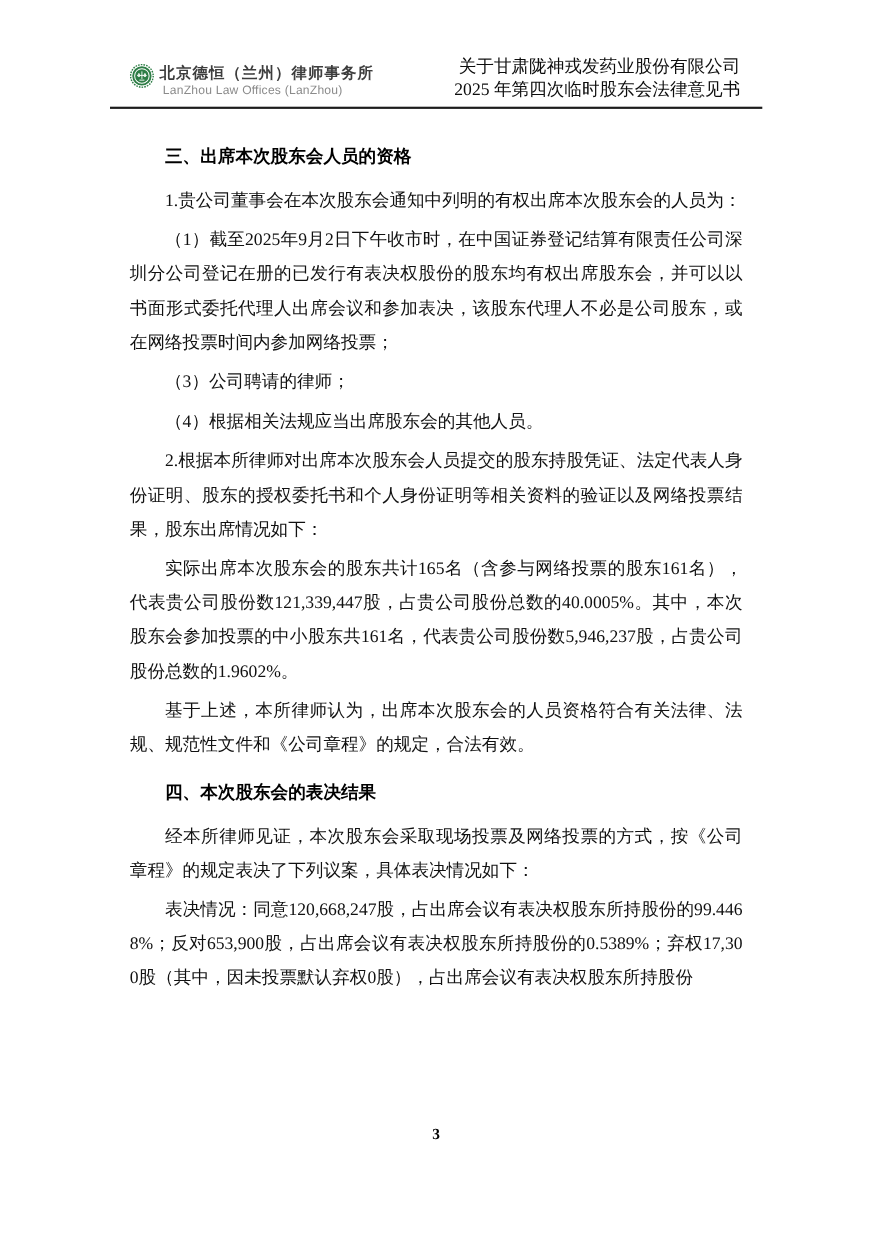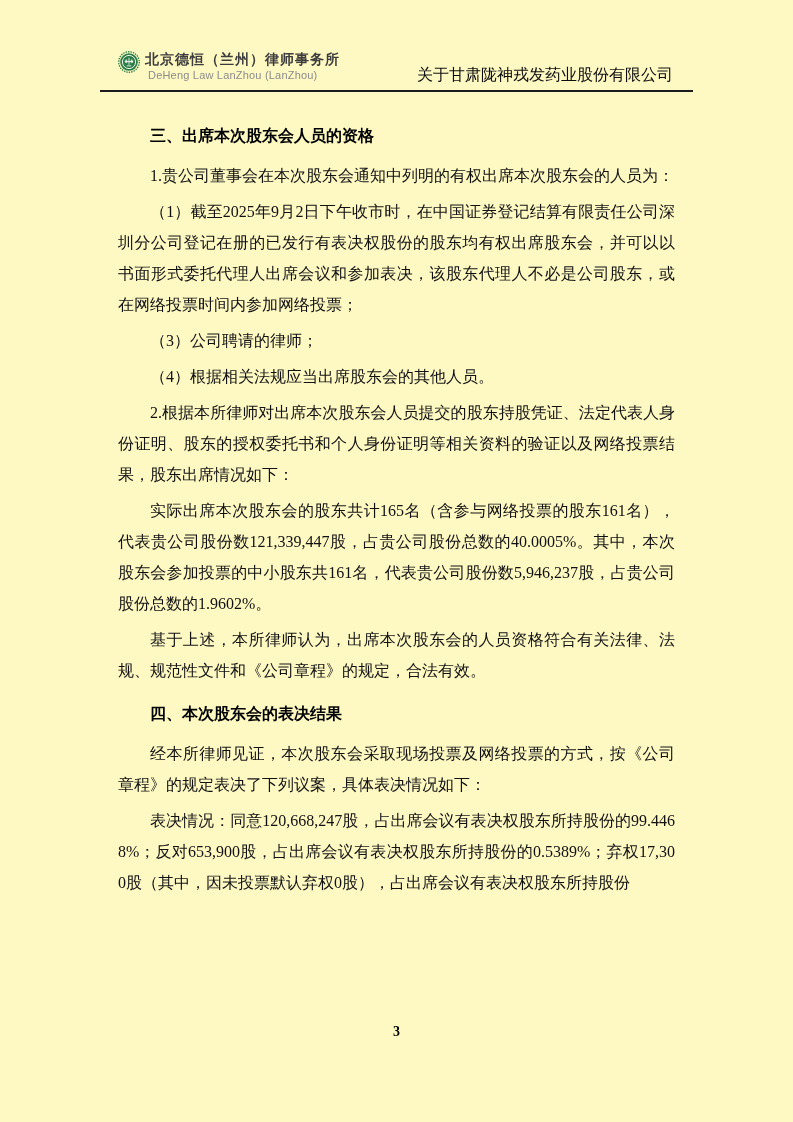--- a/index.html
+++ b/index.html
@@ -2,21 +2,21 @@
 <html><head>
 <meta charset="utf-8">
 <style>
   * { margin: 0; padding: 0; box-sizing: border-box; }
   html, body { background: #e8e8e8; }
   .page {
     position: relative;
     width: 793px;
     height: 1122px;
     margin: 0 auto;
-    background: #fef9c3;
+    background: #ffffff;
     font-family: "Liberation Serif", "DejaVu Serif", serif;
     color: #111111;
     overflow: hidden;
   }
   
   .header {
     display: flex;
     justify-content: space-between;
     align-items: flex-end;
     margin: 0 100px;
@@ -103,25 +103,26 @@
         <svg width="22" height="22" viewBox="0 0 24 24" aria-hidden="true">
           <circle cx="12" cy="12" r="11.2" fill="none" stroke="#2e7d46" stroke-width="1.4" stroke-dasharray="1.6 1.1"></circle>
           <circle cx="12" cy="12" r="9.6" fill="#2e7d46"></circle>
           <circle cx="12" cy="12" r="7.2" fill="none" stroke="#ffffff" stroke-width="1"></circle>
           <path d="M7.5 11.5 h9 M12 7.5 v7.5 M9 9.5 l-1.2 2.6 a1.6 1.6 0 0 0 2.4 0 Z M15 9.5 l-1.2 2.6 a1.6 1.6 0 0 0 2.4 0 Z" fill="none" stroke="#ffffff" stroke-width="0.9"></path>
           <path d="M9.5 16.2 h5" stroke="#ffffff" stroke-width="0.9"></path>
         </svg>
       </span>
       <div class="firm-names">
         <div class="firm-cn">北京德恒（兰州）律师事务所</div>
-        <div class="firm-en">DeHeng Law LanZhou (LanZhou)</div>
+        <div class="firm-en">LanZhou Law Offices (LanZhou)</div>
       </div>
     </div>
     <div class="doc-title">
       <div>关于甘肃陇神戎发药业股份有限公司</div>
+      <div>2025 年第四次临时股东会法律意见书</div>
     </div>
   </header>
 
   <div class="rule"></div>
 
   <main class="content">
 
     <h2>三、出席本次股东会人员的资格</h2>
 
     <p>1.贵公司董事会在本次股东会通知中列明的有权出席本次股东会的人员为：</p>

